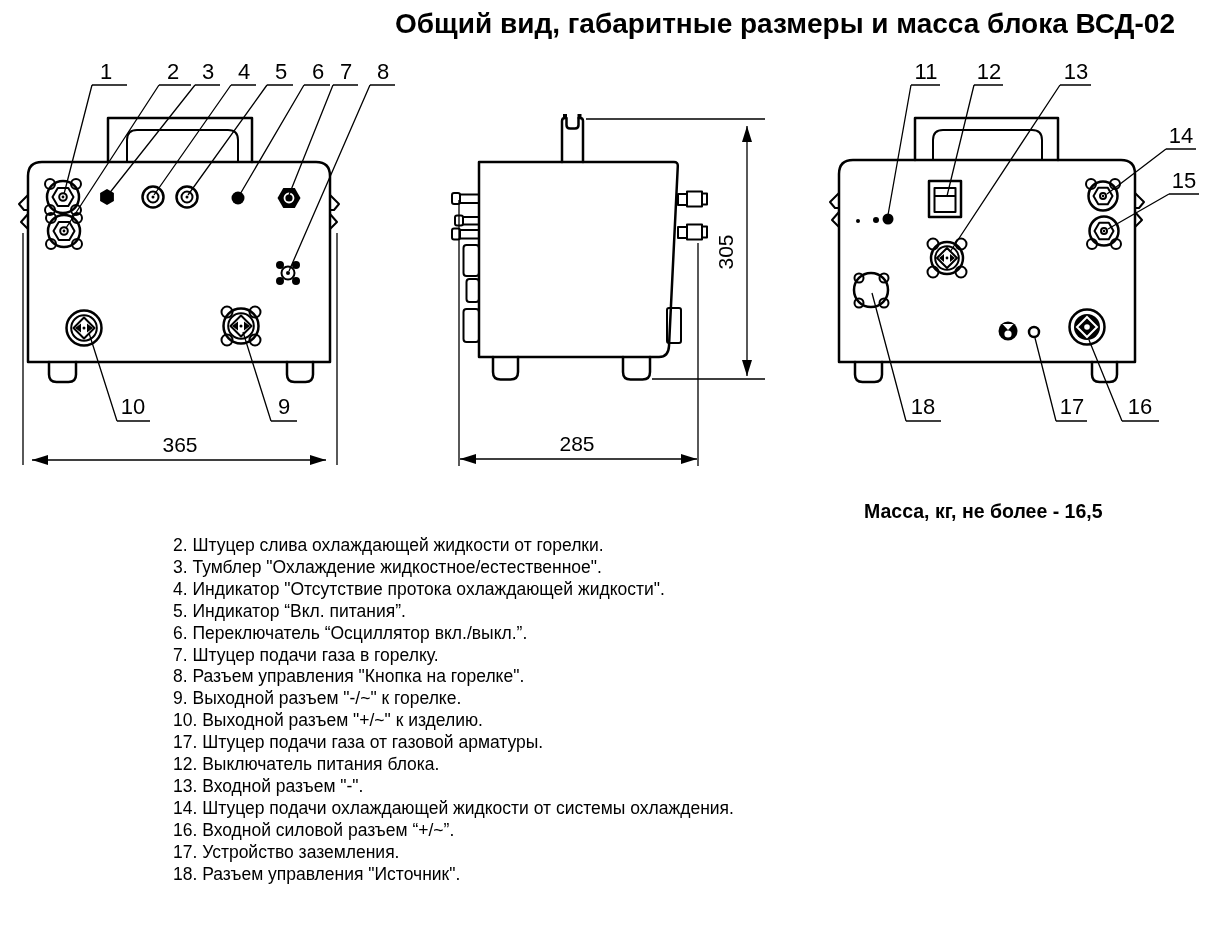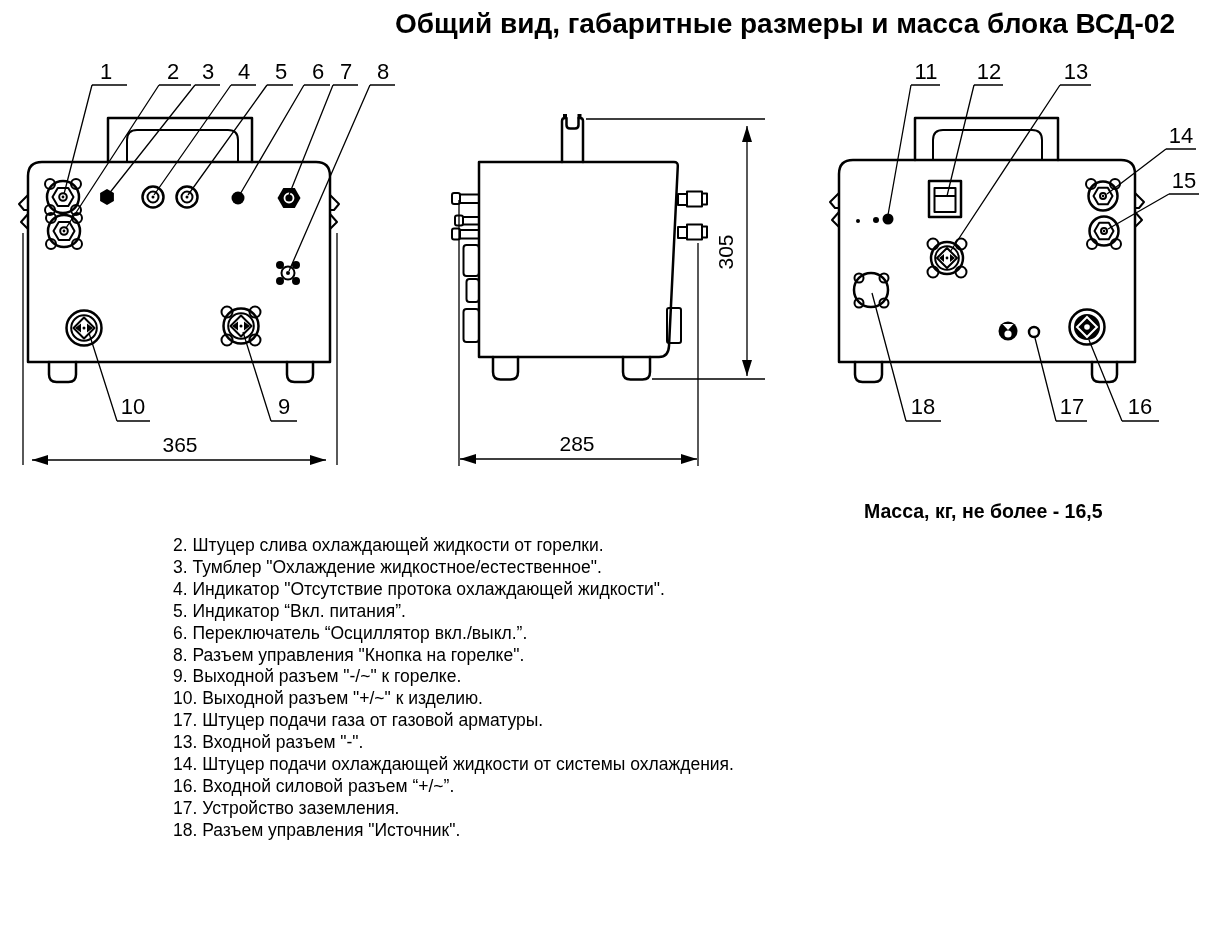--- a/index.html
+++ b/index.html
@@ -281,22 +281,24 @@
 </svg>
 
 <div class="abs" id="mass-note">Масса, кг, не более - 16,5</div>
 
 <div class="abs" id="legend">
   <div>2. Штуцер слива охлаждающей жидкости от горелки.</div>
   <div>3. Тумблер "Охлаждение жидкостное/естественное".</div>
   <div>4. Индикатор "Отсутствие протока охлаждающей жидкости".</div>
   <div>5. Индикатор “Вкл. питания”.</div>
   <div>6. Переключатель “Осциллятор вкл./выкл.”.</div>
+  <div>7. Штуцер подачи газа в горелку.</div>
   <div>8. Разъем управления "Кнопка на горелке".</div>
   <div>9. Выходной разъем "-/~" к горелке.</div>
   <div>10. Выходной разъем "+/~" к изделию.</div>
   <div>17. Штуцер подачи газа от газовой арматуры.</div>
+  <div>12. Выключатель питания блока.</div>
   <div>13. Входной разъем "-".</div>
   <div>14. Штуцер подачи охлаждающей жидкости от системы охлаждения.</div>
   <div>16. Входной силовой разъем “+/~”.</div>
   <div>17. Устройство заземления.</div>
   <div>18. Разъем управления "Источник".</div>
 </div>
 
 </body></html>

